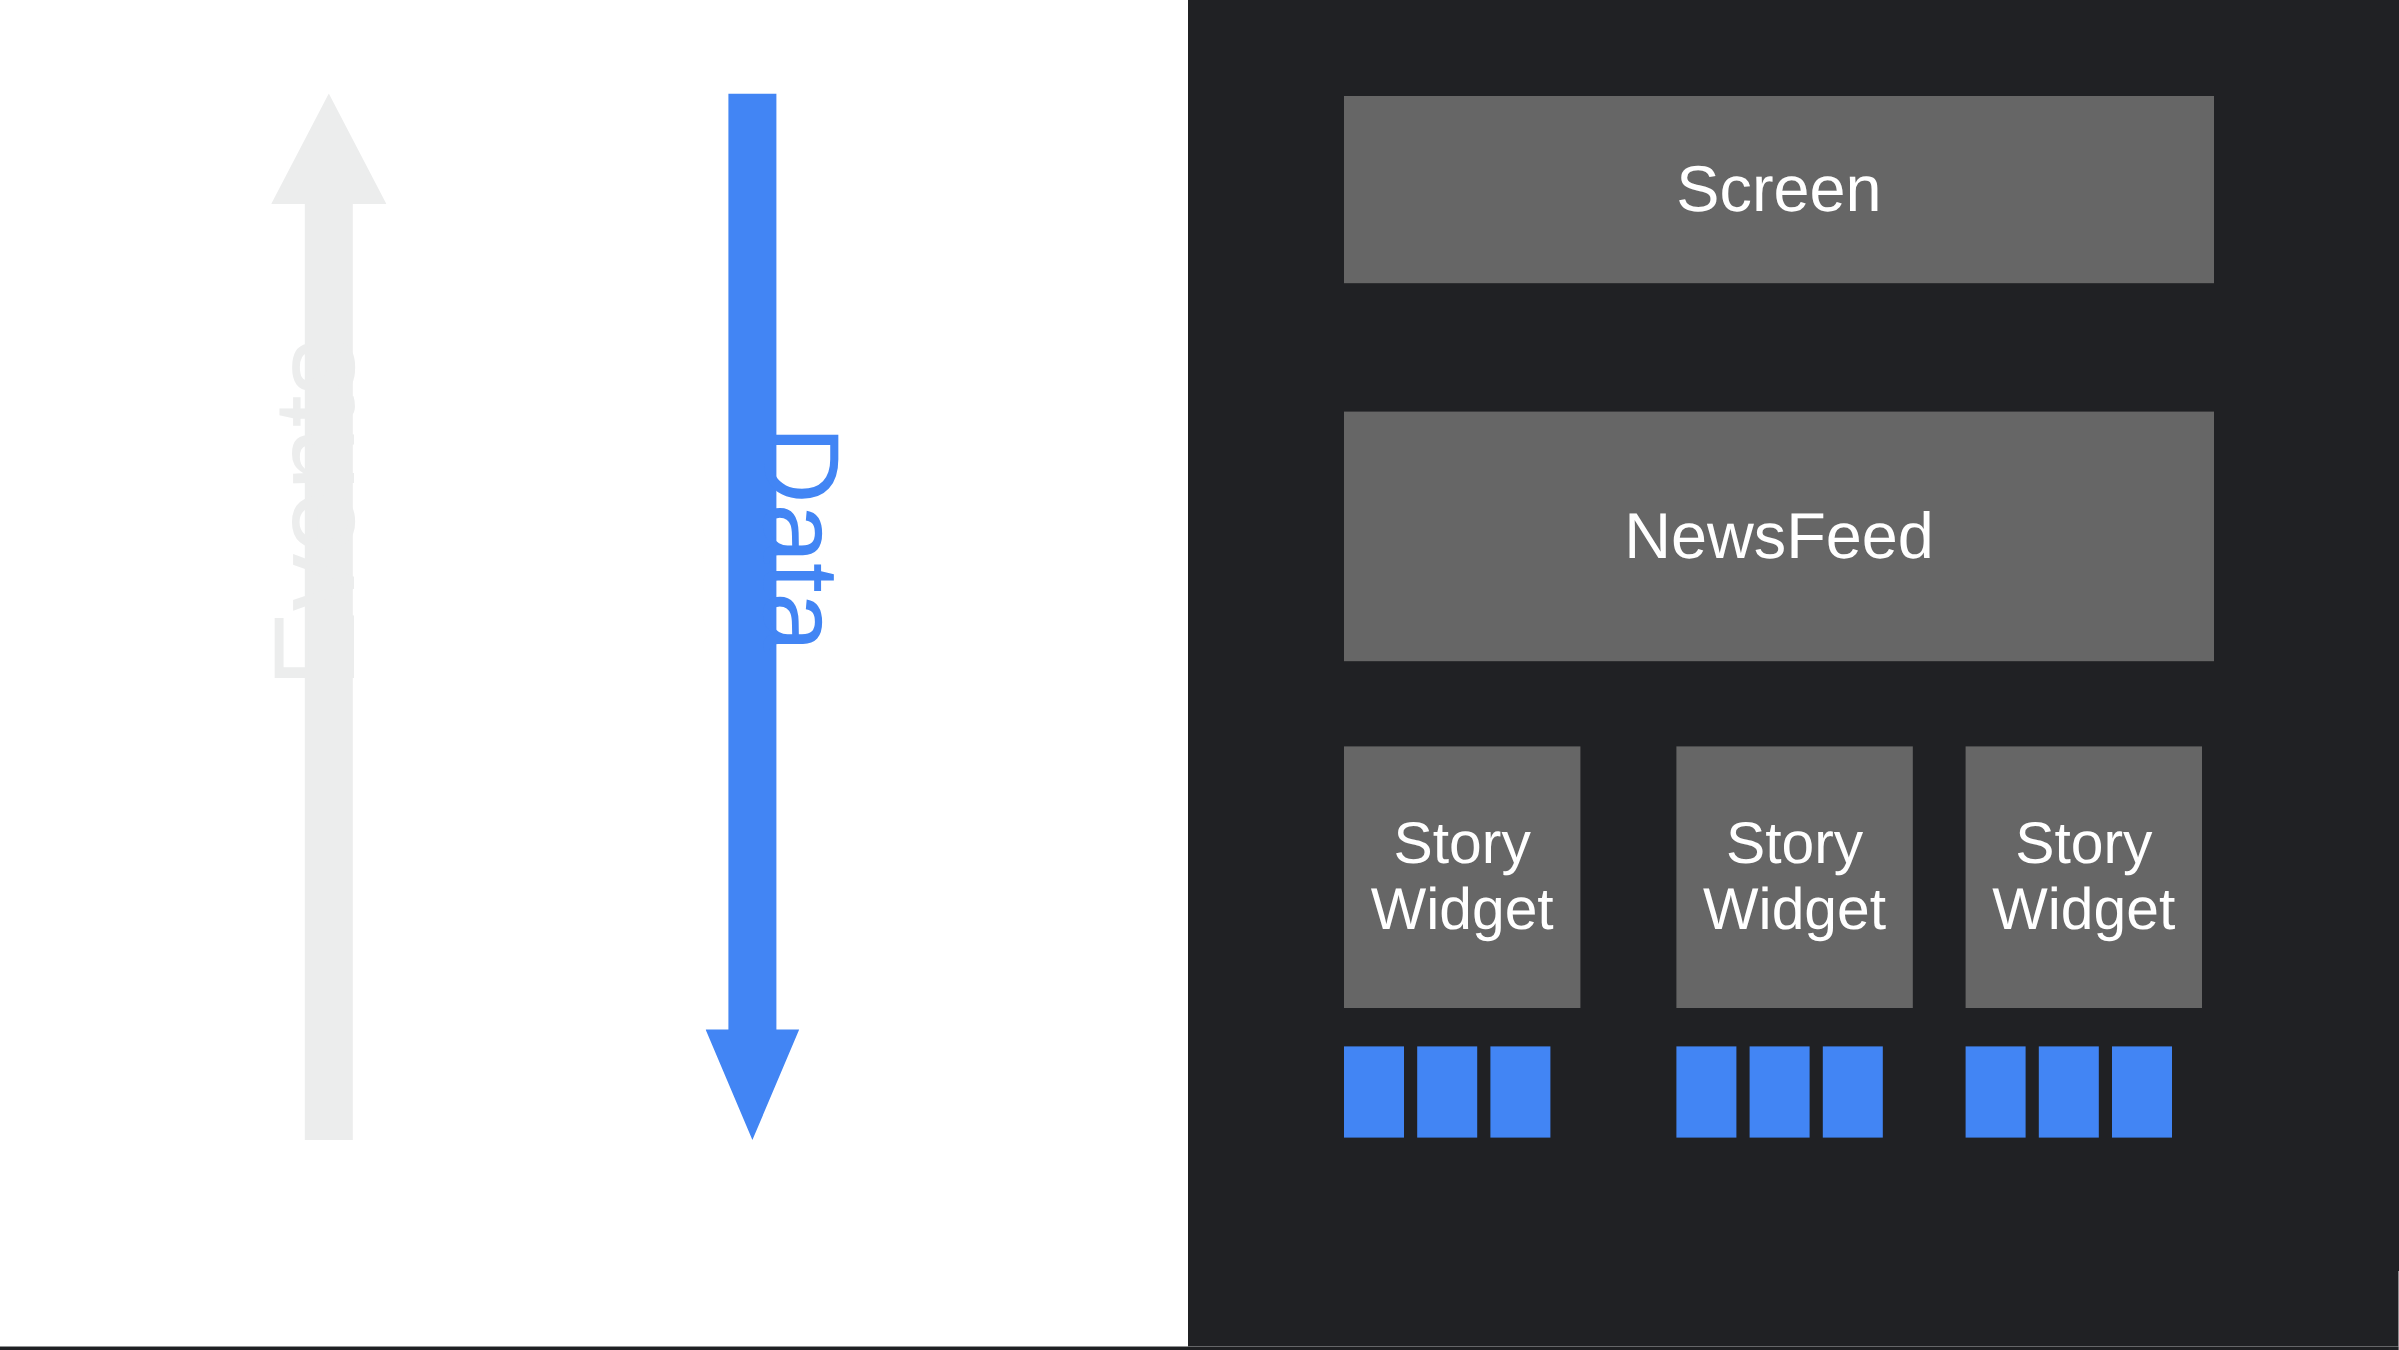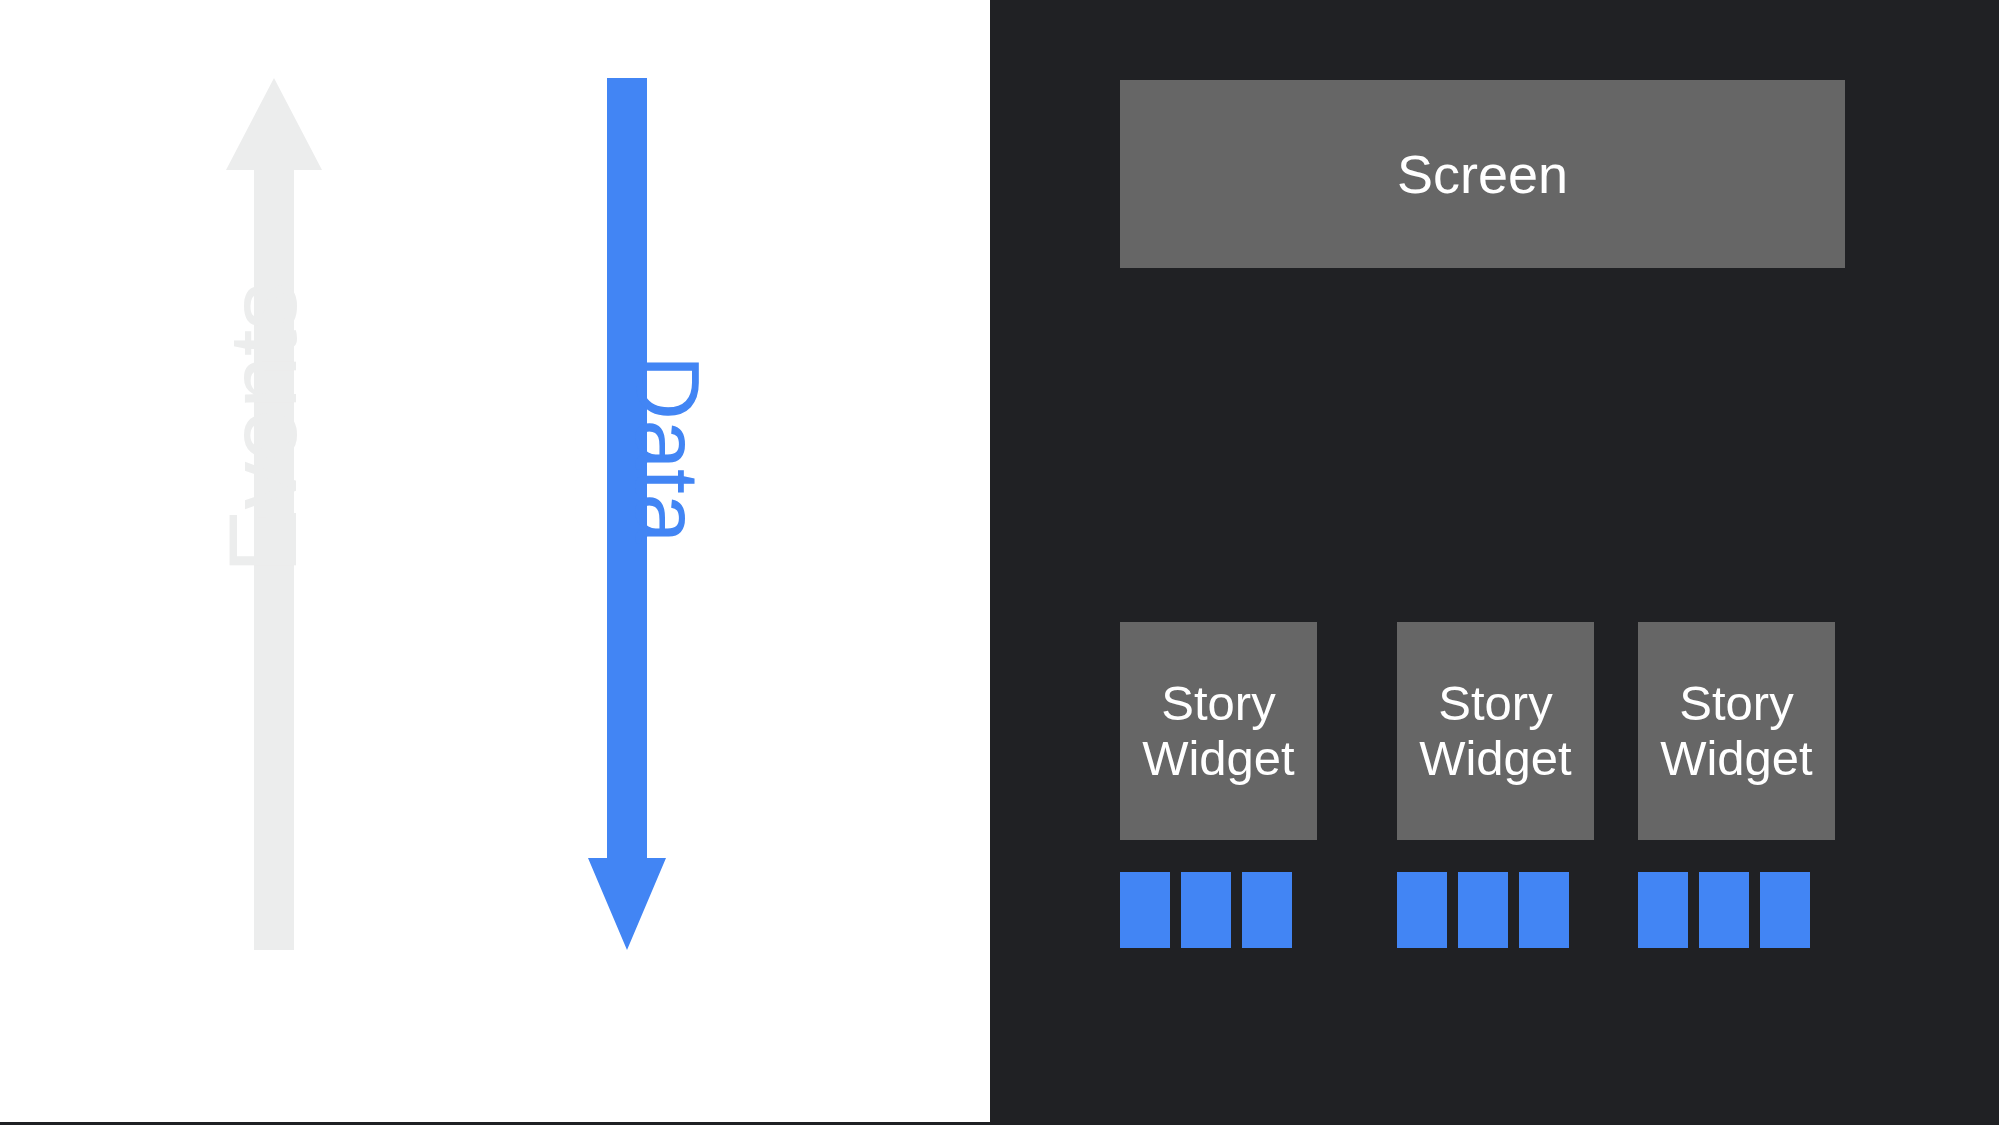--- a/index.html
+++ b/index.html
@@ -81,21 +81,21 @@
     justify-content: center;
     text-align: center;
     font-weight: 400;
     box-sizing: border-box;
   }
 
   .node-screen {
     left: 130px;
     top: 80px;
     width: 725px;
-    height: 188px;
+    height: 156px;
     font-size: 54px;
   }
 
   .node-newsfeed {
     left: 130px;
     top: 343px;
     width: 725px;
     height: 208px;
     font-size: 54px;
   }
@@ -171,20 +171,23 @@
 
     <span class="vlabel vlabel-data">Data</span>
   </div>
 
   <div class="right-panel">
 
     <div class="node-box node-screen">
       <span>Screen</span>
     </div>
 
+    <div class="node-box node-newsfeed">
+      <span>NewsFeed</span>
+    </div>
 
     <div class="widget-row">
 
       <div class="node-box node-widget node-widget-0">
         <div>
           <span class="wlabel">Story</span>
           <span class="wlabel">Widget</span>
         </div>
       </div>
 

